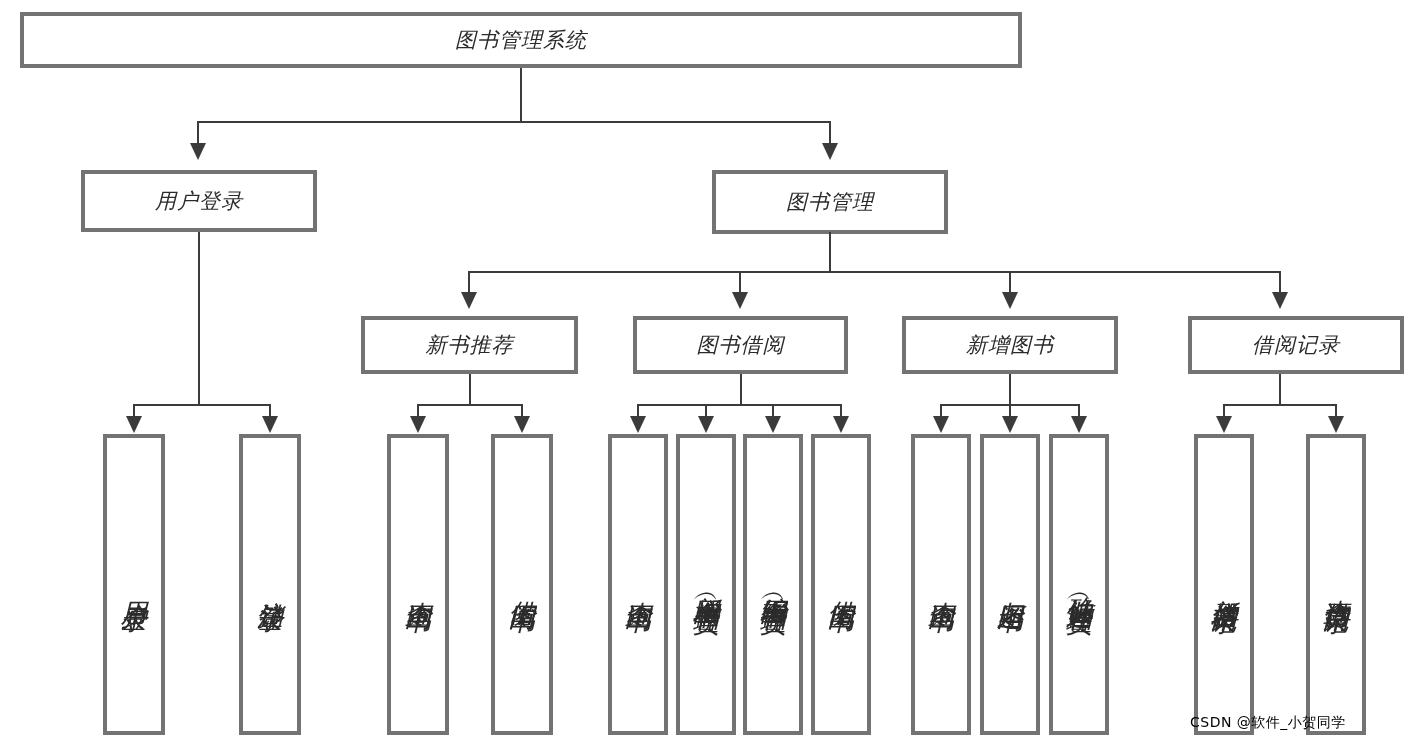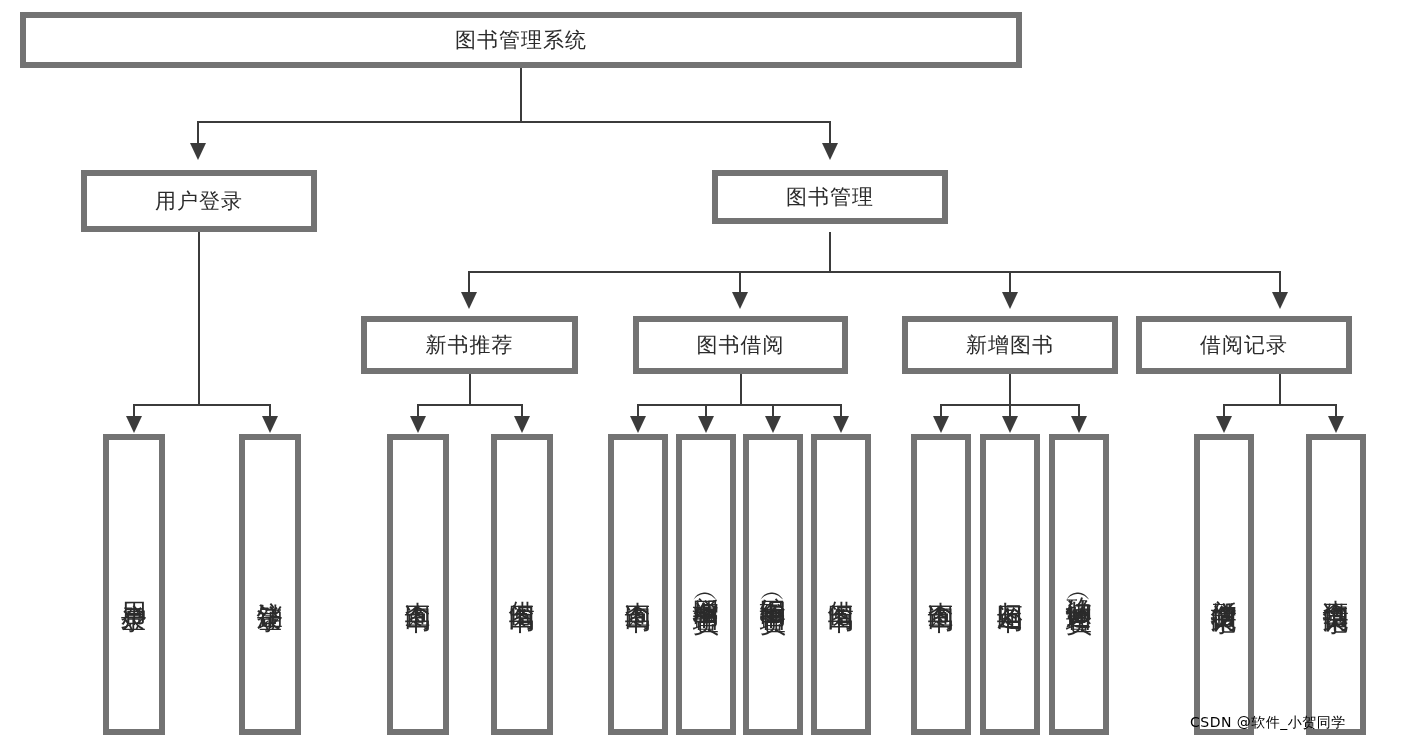--- a/index.html
+++ b/index.html
@@ -15,27 +15,28 @@
     width: 1405px;
     height: 747px;
     background: #ffffff;
     overflow: hidden;
   }
 
   
   .node {
     position: absolute;
     box-sizing: border-box;
-    border: 6px solid #737373;
+    border: 4px solid #737373;
     background: #ffffff;
     display: flex;
     align-items: center;
     justify-content: center;
     color: #2b2b2b;
     text-align: center;
+    font-style: italic;
   }
   .node.h {
     font-size: 21px;
     letter-spacing: 1px;
   }
   .node.v {
     writing-mode: vertical-rl;
     text-orientation: upright;
     font-size: 26px;
     line-height: 1.18;
@@ -92,21 +93,21 @@
 
   <div class="line-h" style="left:197px; top:121px; width:634px;"></div>
   <div class="line-v" style="left:197px; top:121px; height:22px;"></div>
   <div class="line-v" style="left:829px; top:121px; height:22px;"></div>
   <div class="arrow" style="left:190px; top:143px;"></div>
   <div class="arrow" style="left:822px; top:143px;"></div>
 
   <div class="node h" style="left:81px; top:170px; width:236px; height:62px;">
     <span>用户登录</span>
   </div>
-  <div class="node h" style="left:712px; top:170px; width:236px; height:54px;">
+  <div class="node h" style="left:712px; top:170px; width:236px; height:64px;">
     <span>图书管理</span>
   </div>
 
   <div class="line-v" style="left:198px; top:232px; height:173px;"></div>
   <div class="line-h" style="left:133px; top:404px; width:137px;"></div>
   <div class="line-v" style="left:133px; top:404px; height:14px;"></div>
   <div class="line-v" style="left:269px; top:404px; height:14px;"></div>
   <div class="arrow" style="left:126px; top:416px;"></div>
   <div class="arrow" style="left:262px; top:416px;"></div>
 
@@ -123,21 +124,21 @@
 
   <div class="node h" style="left:633px; top:316px; width:215px; height:58px;">
     <span>图书借阅</span>
   </div>
   <div class="node h" style="left:361px; top:316px; width:217px; height:58px;">
     <span>新书推荐</span>
   </div>
   <div class="node h" style="left:902px; top:316px; width:216px; height:58px;">
     <span>新增图书</span>
   </div>
-  <div class="node h" style="left:1136px; top:316px; width:216px; height:58px;">
+  <div class="node h" style="left:1188px; top:316px; width:216px; height:58px;">
     <span>借阅记录</span>
   </div>
 
   <div class="line-v" style="left:469px; top:374px; height:31px;"></div>
   <div class="line-h" style="left:417px; top:404px; width:105px;"></div>
   <div class="line-v" style="left:417px; top:404px; height:14px;"></div>
   <div class="line-v" style="left:521px; top:404px; height:14px;"></div>
   <div class="arrow" style="left:410px; top:416px;"></div>
   <div class="arrow" style="left:514px; top:416px;"></div>
 

